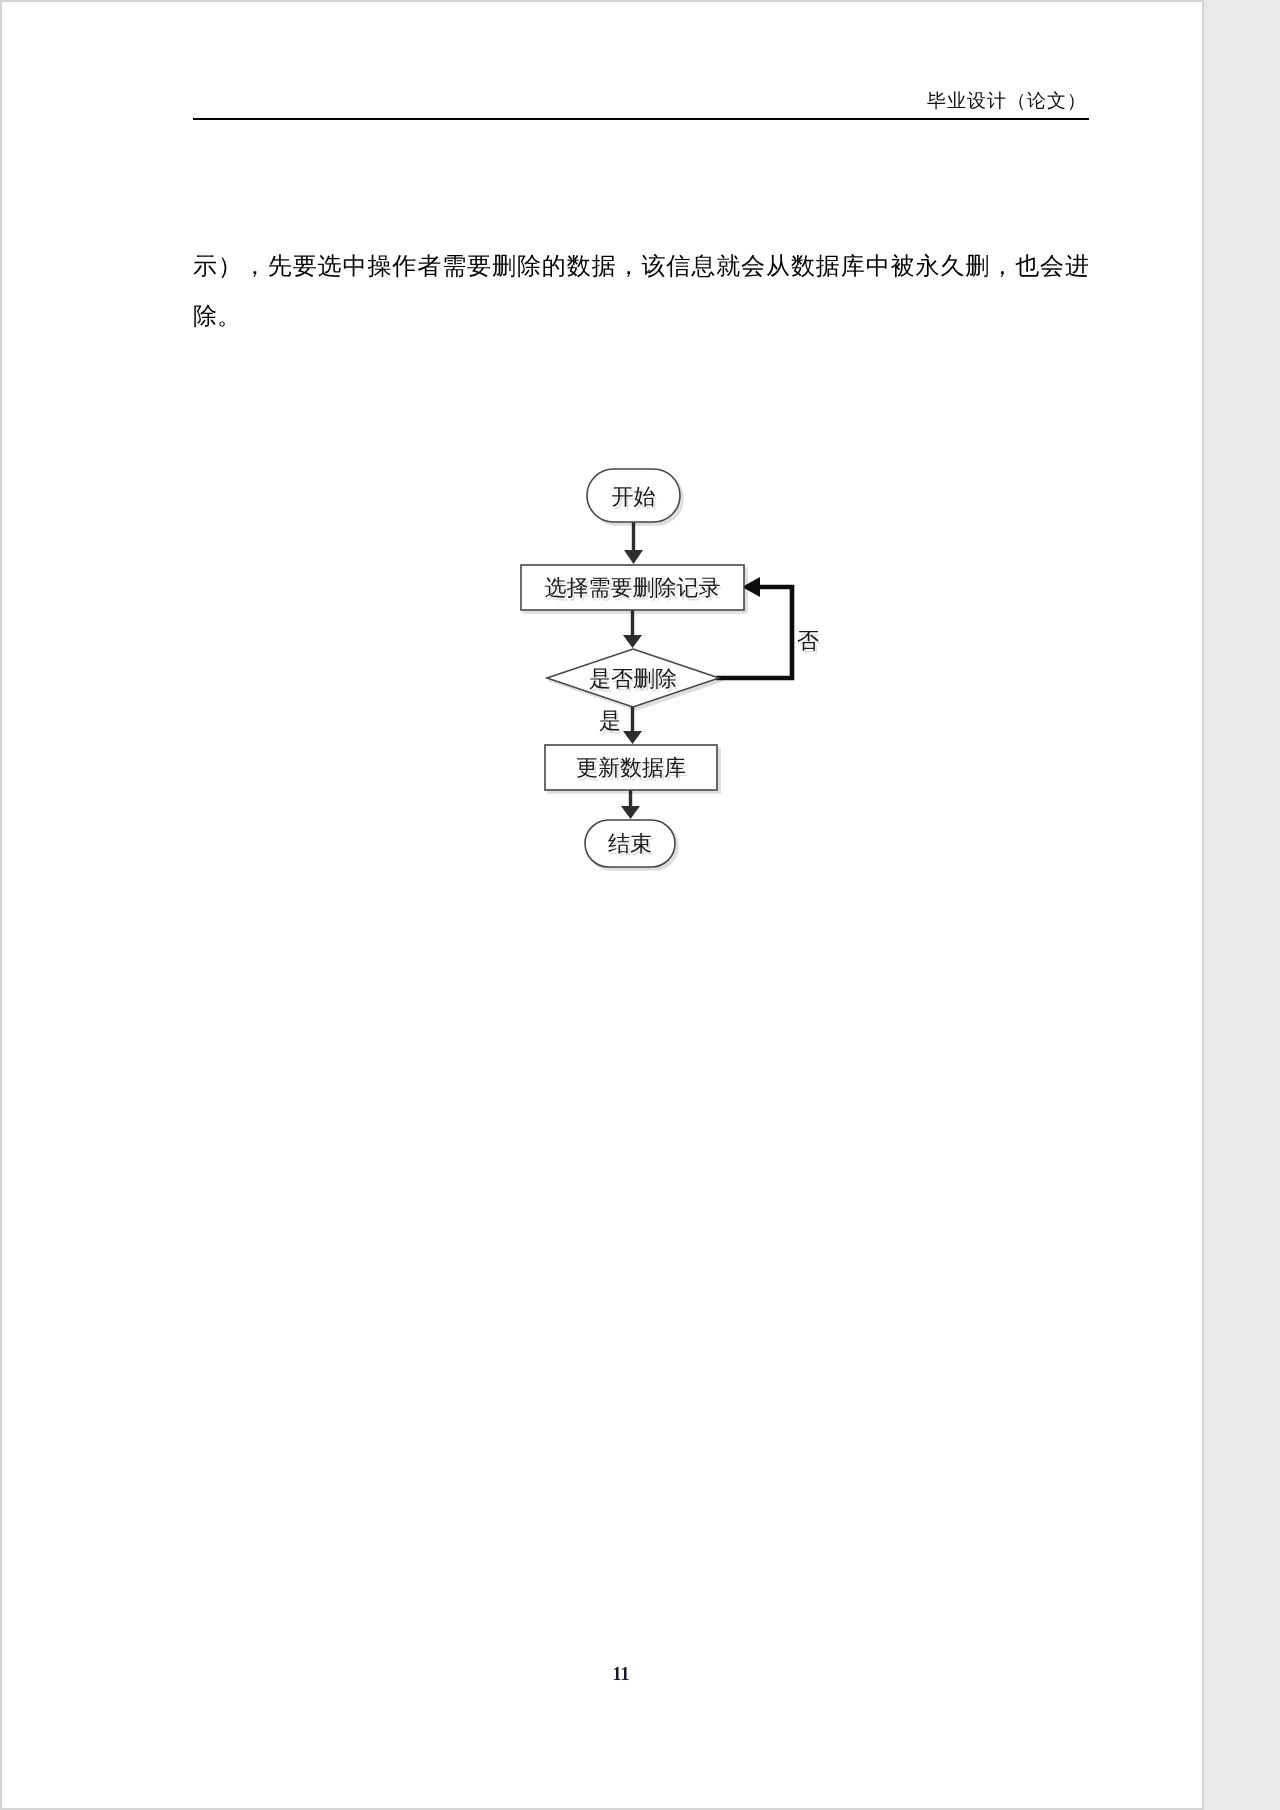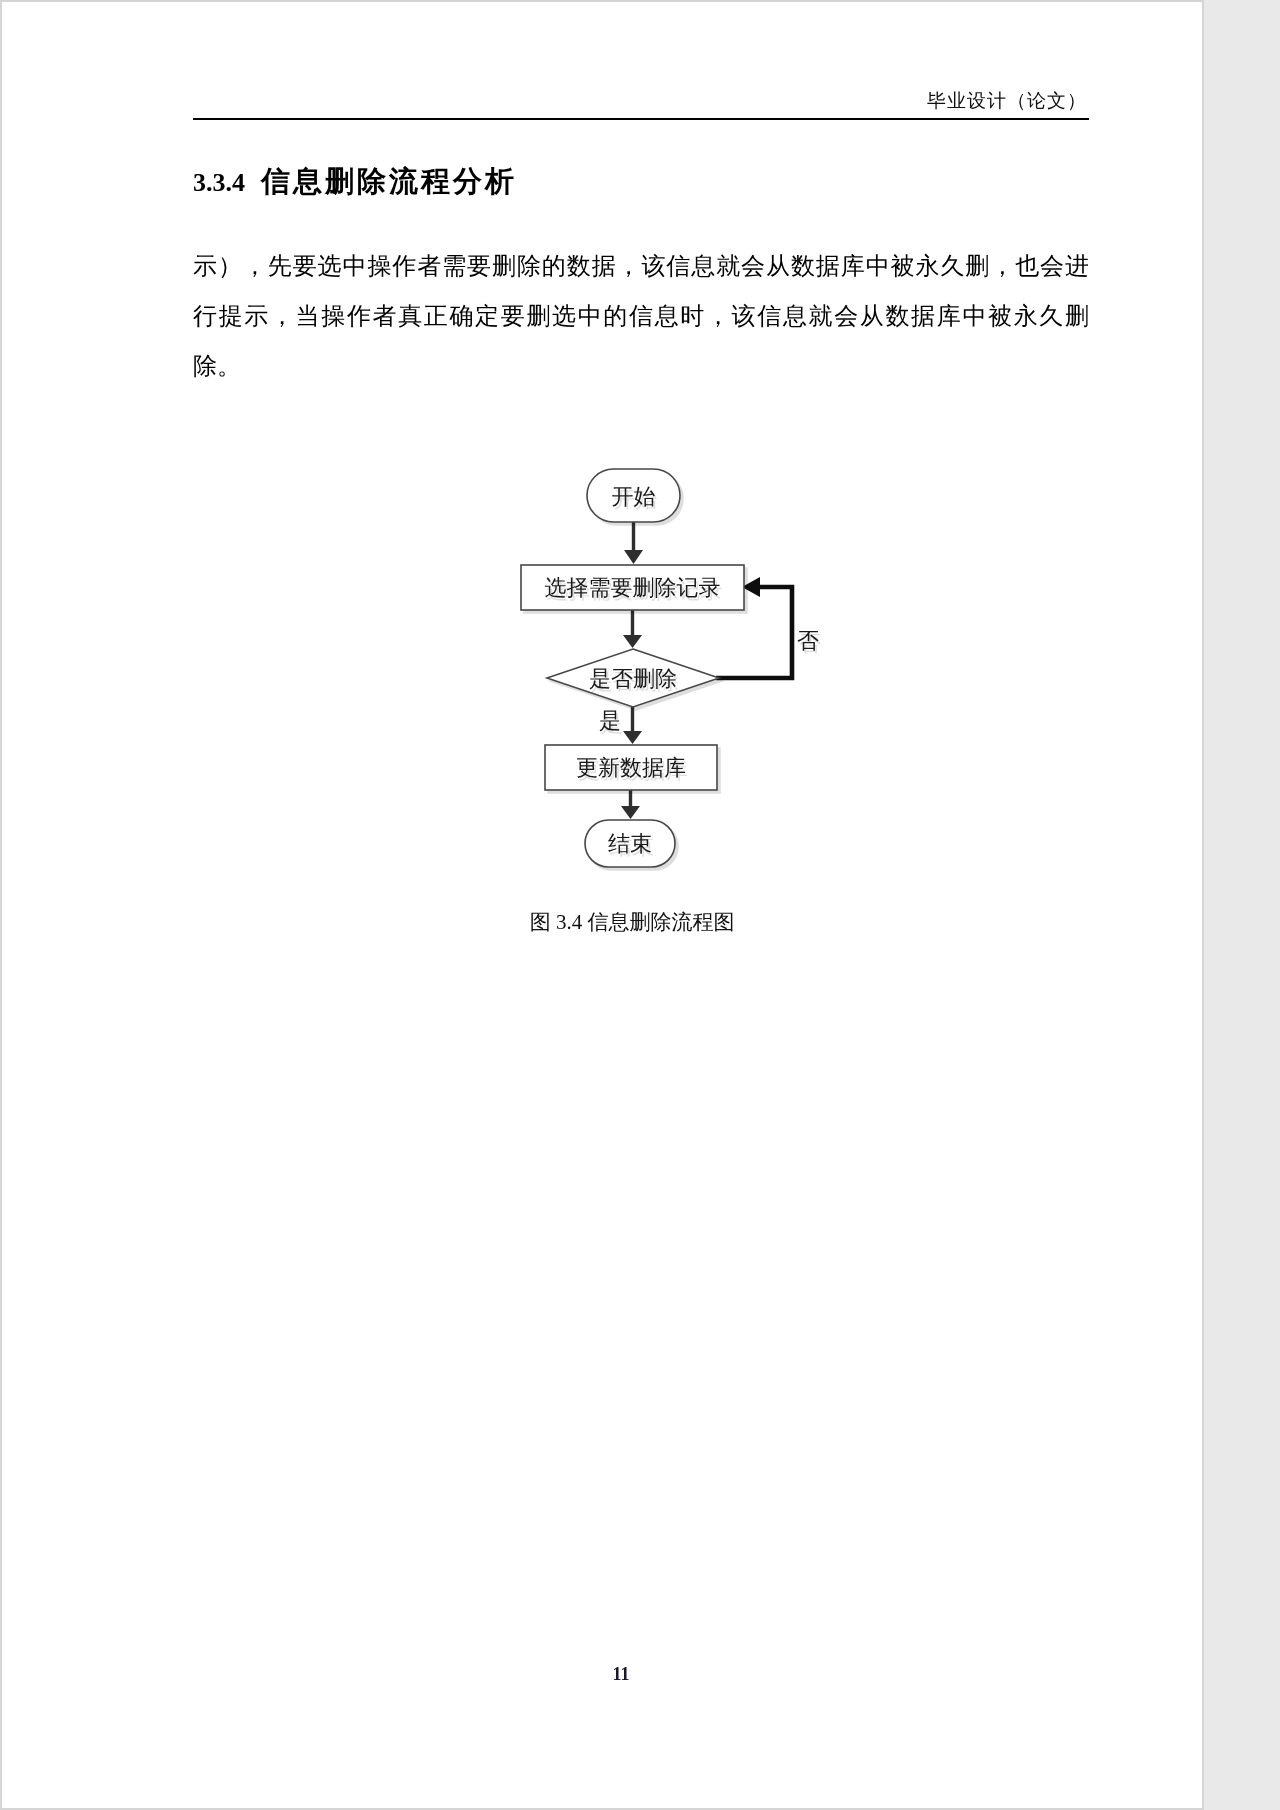--- a/index.html
+++ b/index.html
@@ -101,27 +101,23 @@
   }
 </style>
 </head>
 <body>
 
 <div class="page">
 
   <div class="header-title">毕业设计（论文）</div>
   <div class="header-rule"></div>
 
-  <h2 class="section-heading">
-    <span class="sec-num">3.3.4</span><span class="sec-title">信息删除流程分析</span>
-  </h2>
 
   <div class="body-para">
     <div class="para-line jl">示），先要选中操作者需要删除的数据，该信息就会从数据库中被永久删，也会进</div>
-    <div class="para-line jl">行提示，当操作者真正确定要删选中的信息时，该信息就会从数据库中被永久删</div>
     <div class="para-line">除。</div>
   </div>
 
   <svg class="flowchart" viewBox="0 0 420 420" xmlns="http://www.w3.org/2000/svg">
 
     <g>
       <g>
         <line class="stem" x1="191.5" y1="65" x2="191.5" y2="95"></line>
         <polygon class="head" points="182,93 201,93 191.5,107"></polygon>
       </g>
@@ -155,17 +151,16 @@
       <text class="fc-label" x="191.5" y="47">开始</text>
       <text class="fc-label" x="190.5" y="138">选择需要删除记录</text>
       <text class="fc-label" x="191" y="229">是否删除</text>
       <text class="fc-label" x="189" y="318">更新数据库</text>
       <text class="fc-label" x="188" y="394">结束</text>
       <text class="fc-label edge-label" x="168" y="271">是</text>
       <text class="fc-label edge-label" x="366" y="191">否</text>
     </g>
   </svg>
 
-  <div class="figure-caption">图 3.4 信息删除流程图</div>
 
   <div class="page-number">11</div>
 
 </div>
 
 </body></html>

